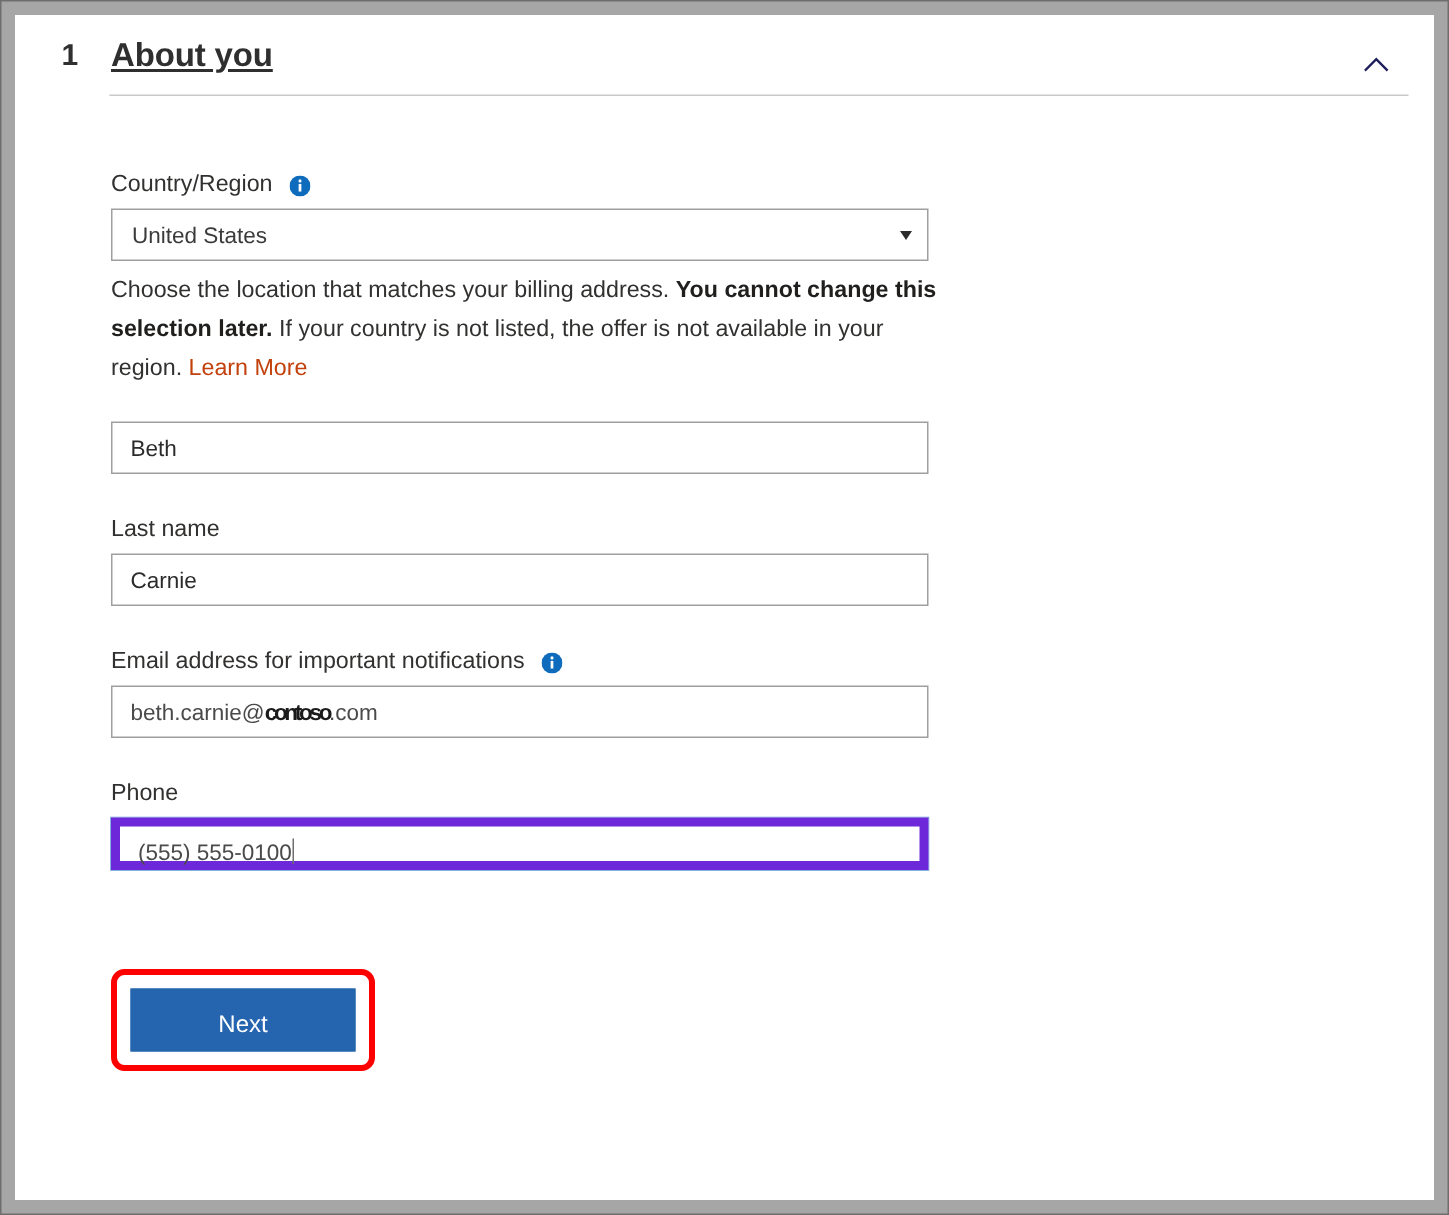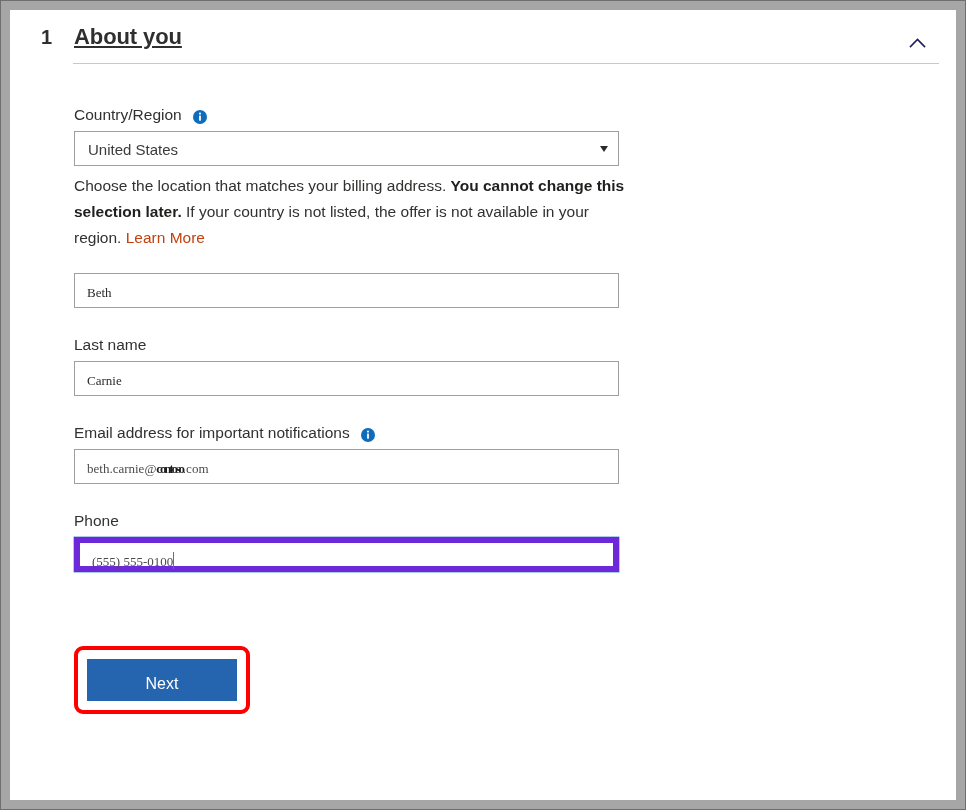--- a/index.html
+++ b/index.html
@@ -167,27 +167,26 @@
     line-height: 26px;
     color: #323130;
   }
   .helper-text b { font-weight: bold; color: #201f1e; }
   .helper-link {
     color: #c2410c;
     text-decoration: none;
     cursor: pointer;
   }
 
-  .field-block { margin-top: 0; }
+  .field-block { margin-top: 8px; }
 
   
   .input-value {
     color: #2b2b2b;
-    font-size: 13px;
-    font-family: Liberation Serif, serif;
+    font-size: 15px;
   }
   .input-value.placeholderish { color: #4a4a4a; }
 
   .redacted {
     font-weight: bold;
     color: #1b1b1b;
     letter-spacing: -2.2px;
     filter: blur(0.15px);
   }
 

